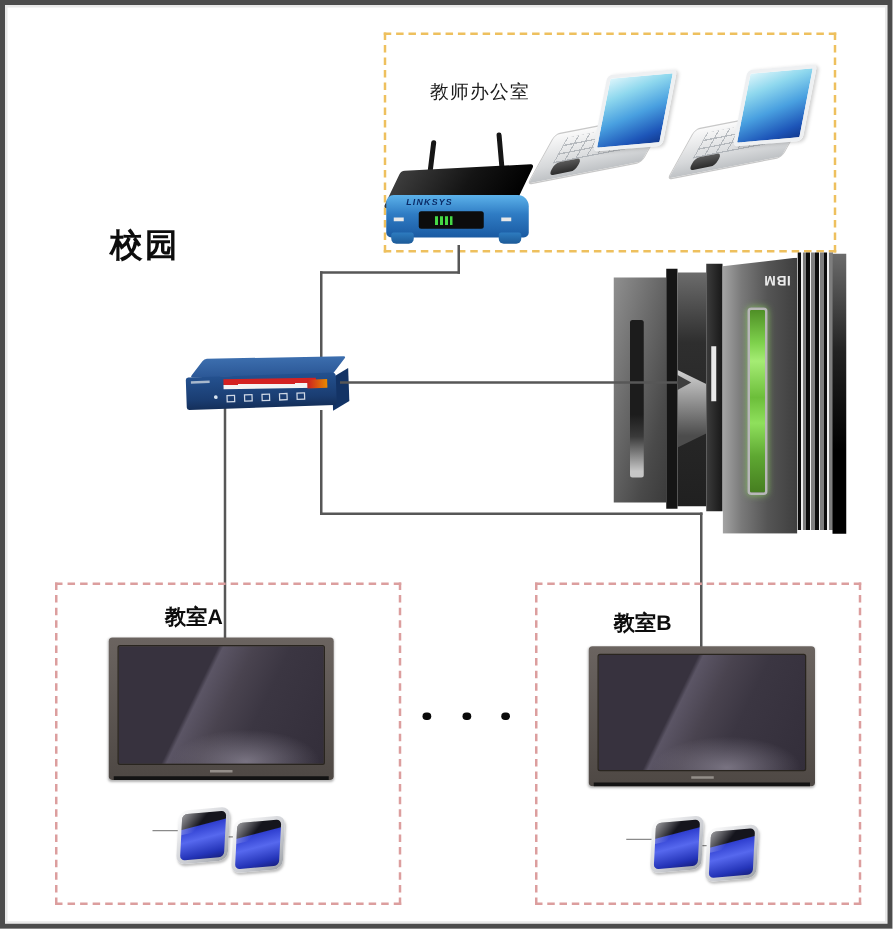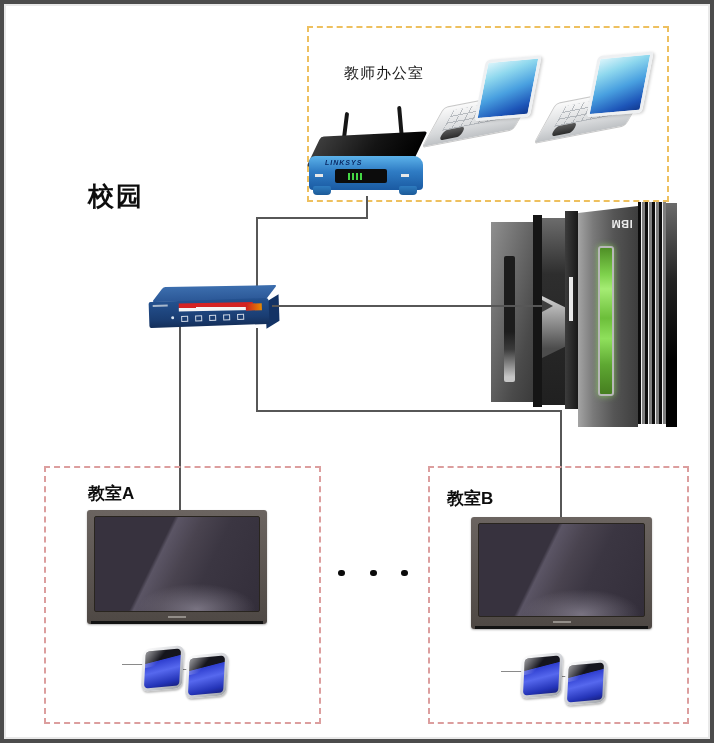--- a/index.html
+++ b/index.html
@@ -7,21 +7,21 @@
   .canvas {
     position:relative; width:714px; height:743px; margin:0 auto;
     background:#fff; border:4px solid #4c4c4c; overflow:hidden;
     box-shadow: inset 0 0 0 2px #e9e9e9;
   }
   .abs { position:absolute; }
 
   
   .campus-title { left:84px; top:136px; font-size:26px; font-weight:bold; color:#0d0d0d; letter-spacing:2px;margin-top:39px; }
   .office-label { left:340px; top:60px; font-size:15px; color:#1a1a1a; letter-spacing:1px; }
-  .room-label   { font-size:17px; font-weight:bold; color:#0d0d0d; }
+  .room-label   { font-size:17px; font-weight:bold; color:#0d0d0d;margin-left:44px; }
 
   
   .office-box { left:303px; top:22px; width:362px; height:176px; border:2px dashed #eec05e; }
   .room-box   { top:462px; width:277px; height:258px; border:2px dashed #dc9e9e; }
   .room-box.b { width:261px; }
 
   
   .hline, .vline { background:#575757; }
   .hline { height:2px; }
   .vline { width:2px; }

